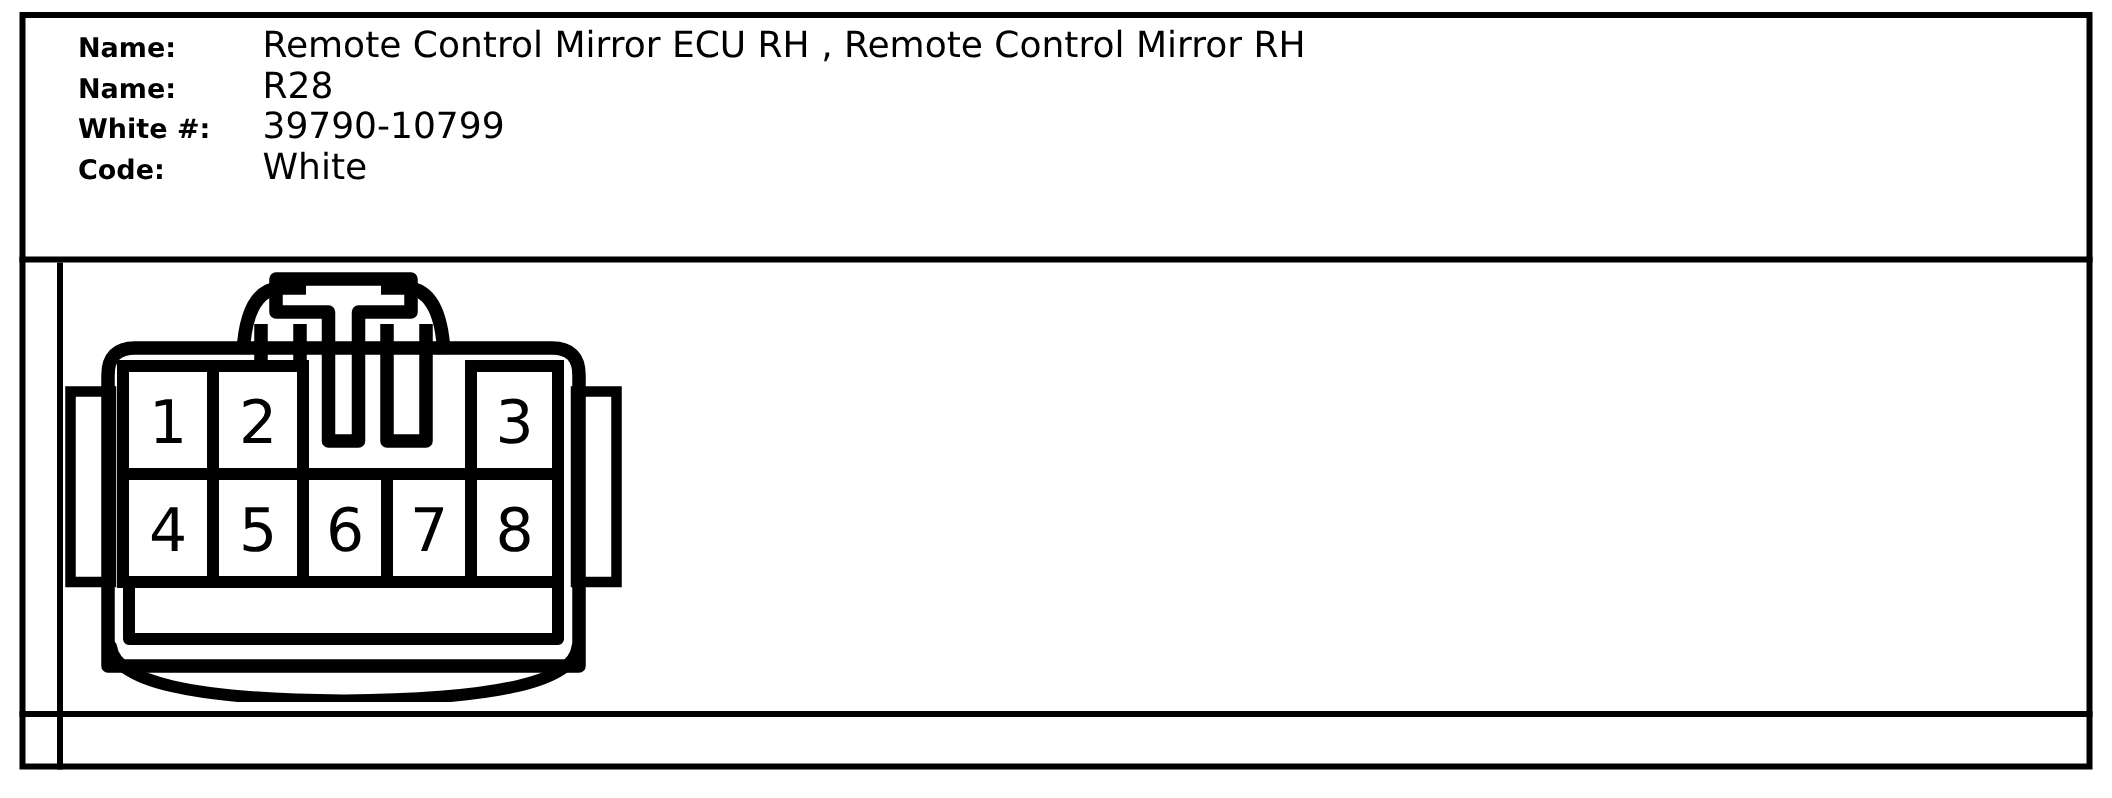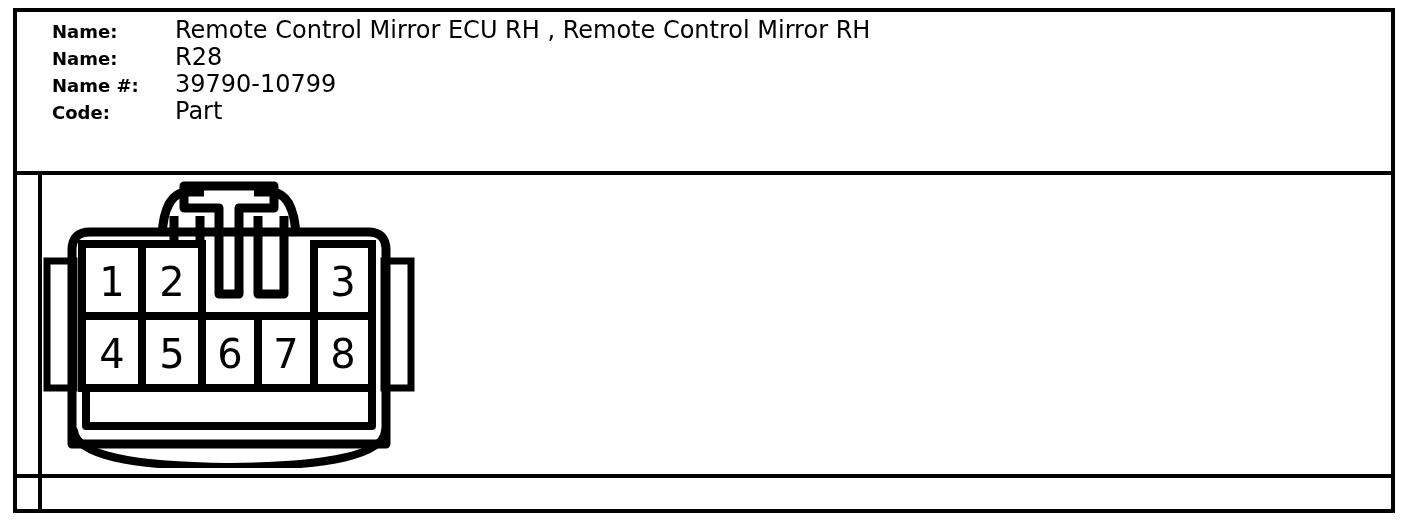--- a/index.html
+++ b/index.html
@@ -123,27 +123,27 @@
       <div class="spec-label">Name:</div>
       <div class="spec-value">Remote Control Mirror ECU RH , Remote Control Mirror RH</div>
     </div>
 
     <div class="spec-row">
       <div class="spec-label">Name:</div>
       <div class="spec-value">R28</div>
     </div>
 
     <div class="spec-row">
-      <div class="spec-label">Name #:</div>
+      <div class="spec-label">White #:</div>
       <div class="spec-value">39790-10799</div>
     </div>
 
     <div class="spec-row">
       <div class="spec-label">Code:</div>
-      <div class="spec-value">Part</div>
+      <div class="spec-value">White</div>
     </div>
 
   </div>
 
   <div class="divider d1"></div>
   <div class="divider d2"></div>
 
   <div class="draw-box"></div>
   <div class="draw-box-inner-bottom"></div>
 

